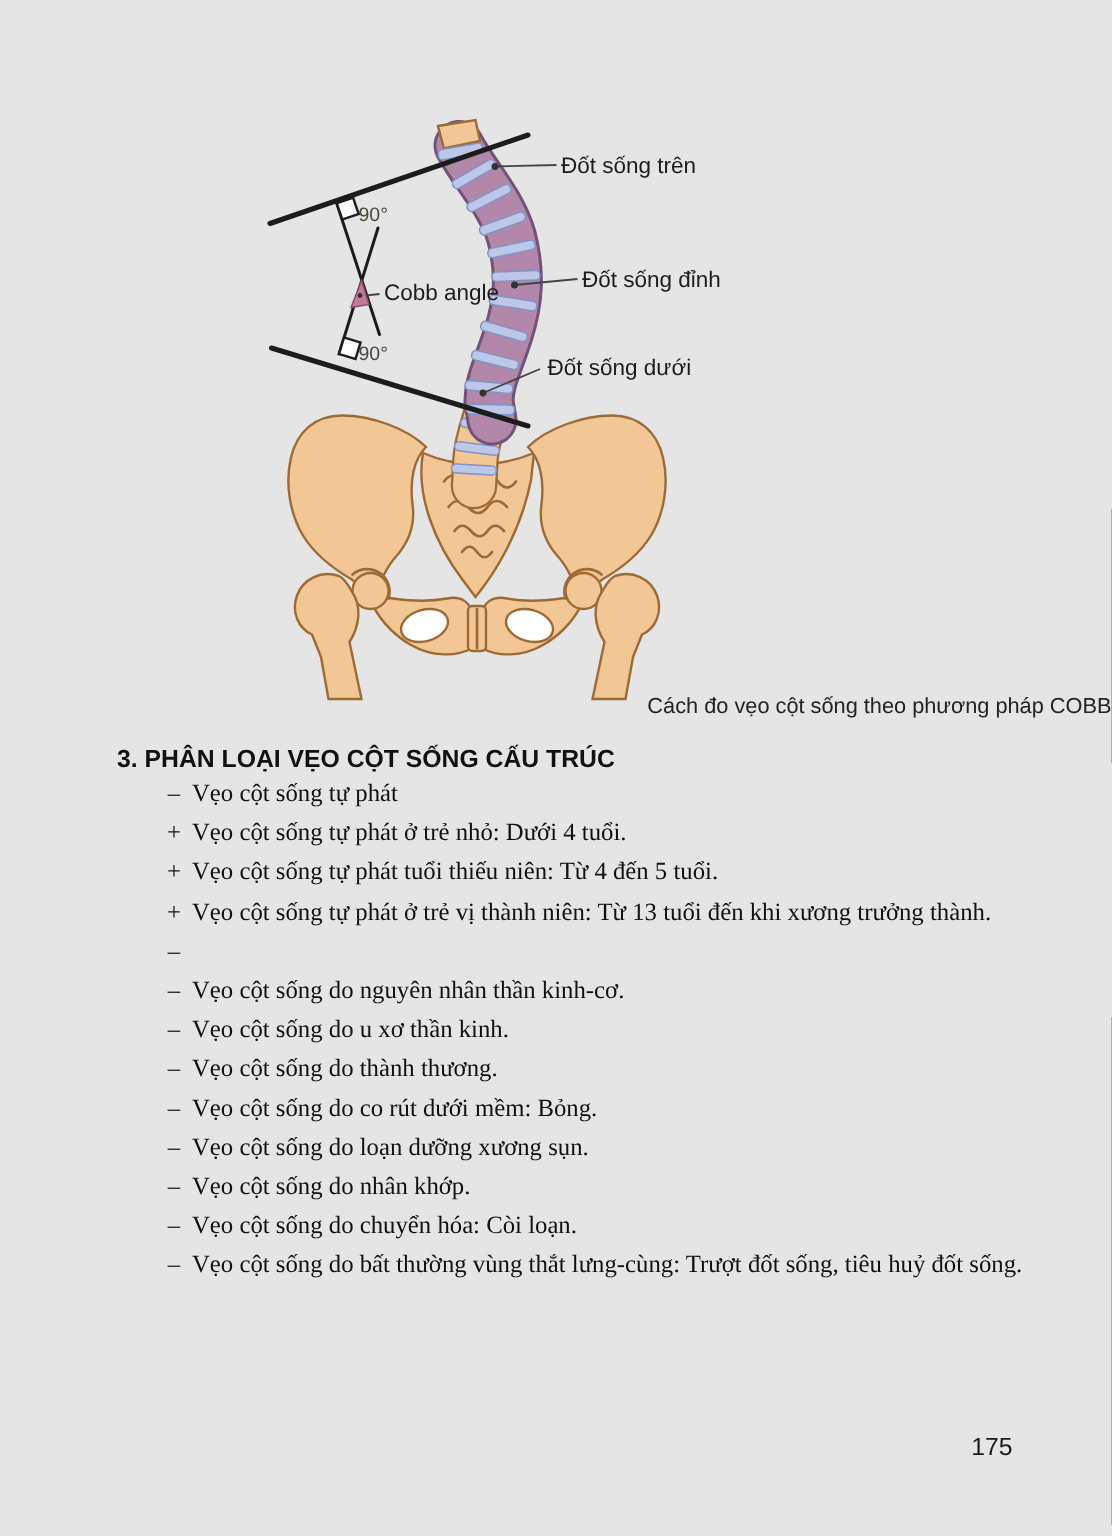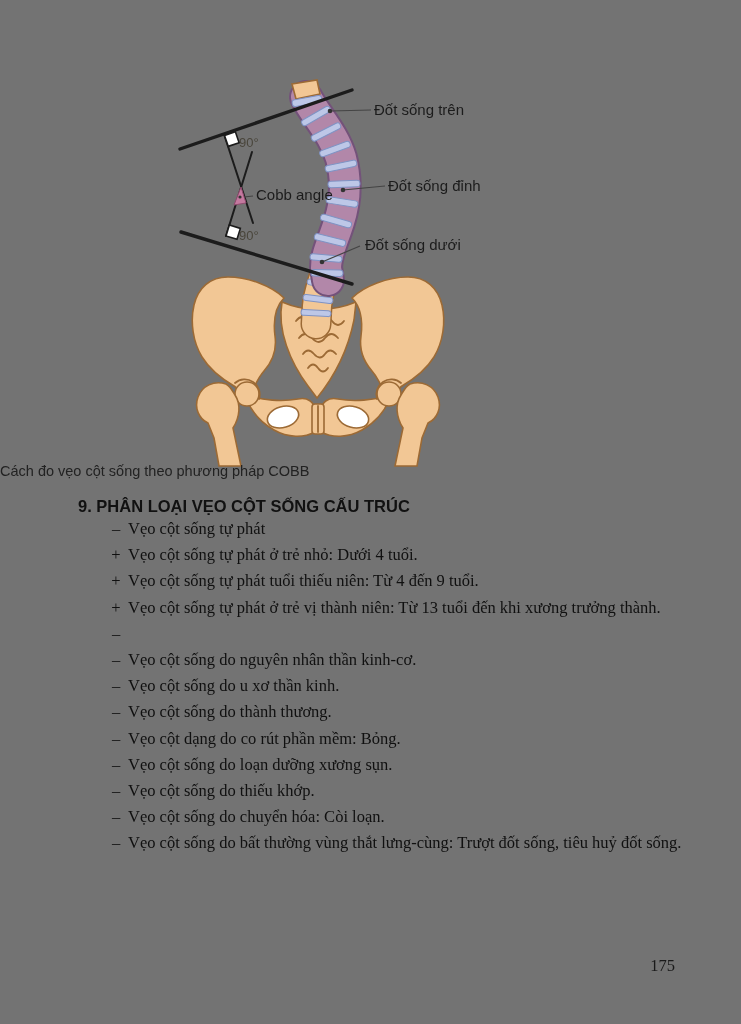--- a/index.html
+++ b/index.html
@@ -1,56 +1,56 @@
 <!DOCTYPE html>
 <html style="--c-bone: #f2c795; --c-bone-line: #9c6a35; --c-vertebra: #b287a9; --c-vertebra-line: #73527a; --c-disc: #bdc7e7; --c-disc-line: #7f93c4; --c-line: #1c1c1c; --c-cobb-fill: #c4799f; --c-cobb-line: #8f4a6e; --c-label: #1c1c1c; --c-angle-label: #4a463c;"><head>
 <meta charset="utf-8">
 <style>
   html,body { margin:0; padding:0; background:#888; }
   .page {
     position:relative; width:741px; height:1024px; margin:0 auto;
-    background:#737373; overflow:hidden;
+    background:#e5e5e5; overflow:hidden;
     font-family:"Liberation Serif","DejaVu Serif",serif;
     color:#111111;
   }
   .figure-svg { position:absolute; left:0; top:0; width:741px; height:488px; }
   .fig-label { font-family:"Liberation Sans","DejaVu Sans",sans-serif; font-size:15px; fill:var(--c-label,#1c1c1c); }
   .angle-label { font-family:"Liberation Sans","DejaVu Sans",sans-serif; font-size:13px; fill:var(--c-angle-label,#4a463c); }
   .bone { fill:var(--c-bone,#f2c795); stroke:var(--c-bone-line,#9c6a35); stroke-width:1.6; }
   .bone-detail { fill:none; stroke:var(--c-bone-line,#9c6a35); stroke-width:1.8; stroke-linecap:round; }
   .spine-outline { fill:none; stroke:var(--c-vertebra-line,#73527a); stroke-width:34; stroke-linecap:round; }
   .spine-fill { fill:none; stroke:var(--c-vertebra,#b287a9); stroke-width:30; stroke-linecap:round; }
   .lumbar-outline { fill:none; stroke:var(--c-bone-line,#9c6a35); stroke-width:31; stroke-linecap:round; }
   .lumbar-fill { fill:none; stroke:var(--c-bone,#f2c795); stroke-width:28; stroke-linecap:round; }
   .disc { fill:var(--c-disc,#bdc7e7); stroke:var(--c-disc-line,#7f93c4); stroke-width:1; }
   .tangent { stroke:var(--c-line,#1c1c1c); stroke-width:3.4; stroke-linecap:round; }
   .perp { stroke:var(--c-line,#1c1c1c); stroke-width:2; stroke-linecap:round; }
   .sq { fill:#ffffff; stroke:var(--c-line,#1c1c1c); stroke-width:1.6; }
   .leader { stroke:#444444; stroke-width:1.2; }
   .dot { fill:#333333; }
   .caption {
-    position:absolute; top:463px; left:0; width:741px; text-align:left;
+    position:absolute; top:463px; left:0; width:741px; text-align:right;
     font-family:"Liberation Sans","DejaVu Sans",sans-serif; font-size:14.5px; color:#222222;
   }
   .heading {
     position:absolute; top:497px; left:78px; margin:0;
     font-family:"Liberation Sans","DejaVu Sans",sans-serif;
     font-size:16.5px; font-weight:bold; color:#111111; line-height:1.1;
   }
   .items {
     position:absolute; top:519px; left:0; right:0; margin:0; padding:0; list-style:none;
   }
   .items li {
     position:relative; height:26.2px; padding-left:128px; padding-right:25px;
     font-size:16.5px; line-height:20px; color:#101010;
   }
   .items .marker { position:absolute; left:107px; width:18px; text-align:center; }
   .page-number {
     position:absolute; top:956px; right:66px;
-    font-family:Liberation Serif, serif; font-size:16.5px; color:#1a1a1a;
+    font-family:Liberation Sans, sans-serif; font-size:16.5px; color:#1a1a1a;
   }
 </style>
 </head>
 <body>
 
 <div class="page">
 
   <svg class="figure-svg" viewBox="0 0 741 488" xmlns="http://www.w3.org/2000/svg">
 
     <g>
@@ -132,34 +132,34 @@
     <text class="fig-label" x="374" y="115">Đốt sống trên</text>
     <text class="fig-label" x="388" y="191">Đốt sống đỉnh</text>
     <text class="fig-label" x="365" y="250">Đốt sống dưới</text>
     <text class="fig-label" x="256" y="200">Cobb angle</text>
     <text class="angle-label" x="239" y="147">90°</text>
     <text class="angle-label" x="239" y="240">90°</text>
   </svg>
 
   <div class="caption">Cách đo vẹo cột sống theo phương pháp COBB</div>
 
-  <h3 class="heading">9. PHÂN LOẠI VẸO CỘT SỐNG CẤU TRÚC</h3>
+  <h3 class="heading">3. PHÂN LOẠI VẸO CỘT SỐNG CẤU TRÚC</h3>
 
   <ul class="items">
       <li>
       <span class="marker">–</span>
       <span class="txt">Vẹo cột sống tự phát</span>
     </li>
       <li>
       <span class="marker">+</span>
       <span class="txt">Vẹo cột sống tự phát ở trẻ nhỏ: Dưới 4 tuổi.</span>
     </li>
       <li>
       <span class="marker">+</span>
-      <span class="txt">Vẹo cột sống tự phát tuổi thiếu niên: Từ 4 đến 9 tuổi.</span>
+      <span class="txt">Vẹo cột sống tự phát tuổi thiếu niên: Từ 4 đến 5 tuổi.</span>
     </li>
       <li>
       <span class="marker">+</span>
       <span class="txt">Vẹo cột sống tự phát ở trẻ vị thành niên: Từ 13 tuổi đến khi xương trưởng thành.</span>
     </li>
       <li>
       <span class="marker">–</span>
     </li>
       <li>
       <span class="marker">–</span>
@@ -168,29 +168,29 @@
       <li>
       <span class="marker">–</span>
       <span class="txt">Vẹo cột sống do u xơ thần kinh.</span>
     </li>
       <li>
       <span class="marker">–</span>
       <span class="txt">Vẹo cột sống do thành thương.</span>
     </li>
       <li>
       <span class="marker">–</span>
-      <span class="txt">Vẹo cột dạng do co rút phần mềm: Bỏng.</span>
+      <span class="txt">Vẹo cột sống do co rút dưới mềm: Bỏng.</span>
     </li>
       <li>
       <span class="marker">–</span>
       <span class="txt">Vẹo cột sống do loạn dưỡng xương sụn.</span>
     </li>
       <li>
       <span class="marker">–</span>
-      <span class="txt">Vẹo cột sống do thiếu khớp.</span>
+      <span class="txt">Vẹo cột sống do nhân khớp.</span>
     </li>
       <li>
       <span class="marker">–</span>
       <span class="txt">Vẹo cột sống do chuyển hóa: Còi loạn.</span>
     </li>
       <li>
       <span class="marker">–</span>
       <span class="txt">Vẹo cột sống do bất thường vùng thắt lưng-cùng: Trượt đốt sống, tiêu huỷ đốt sống.</span>
     </li>
     </ul>

